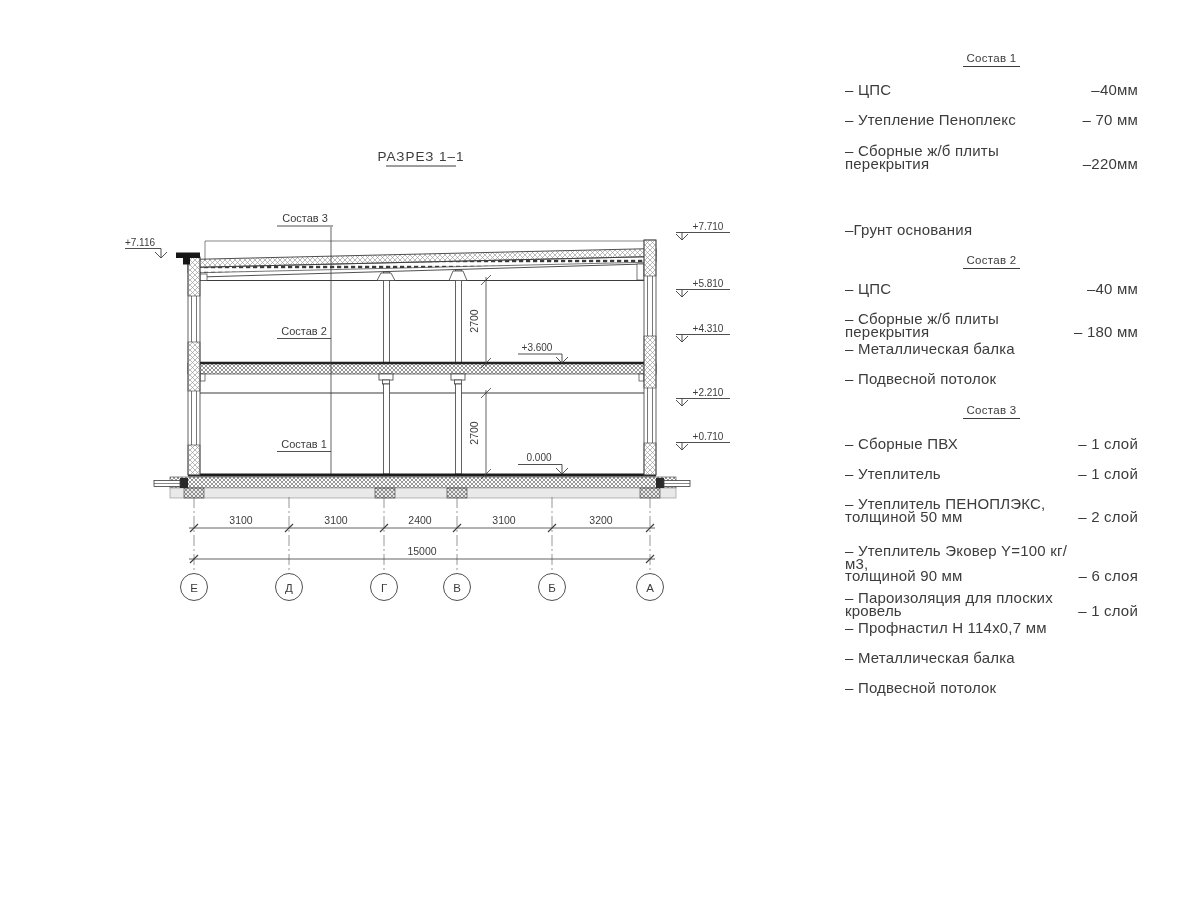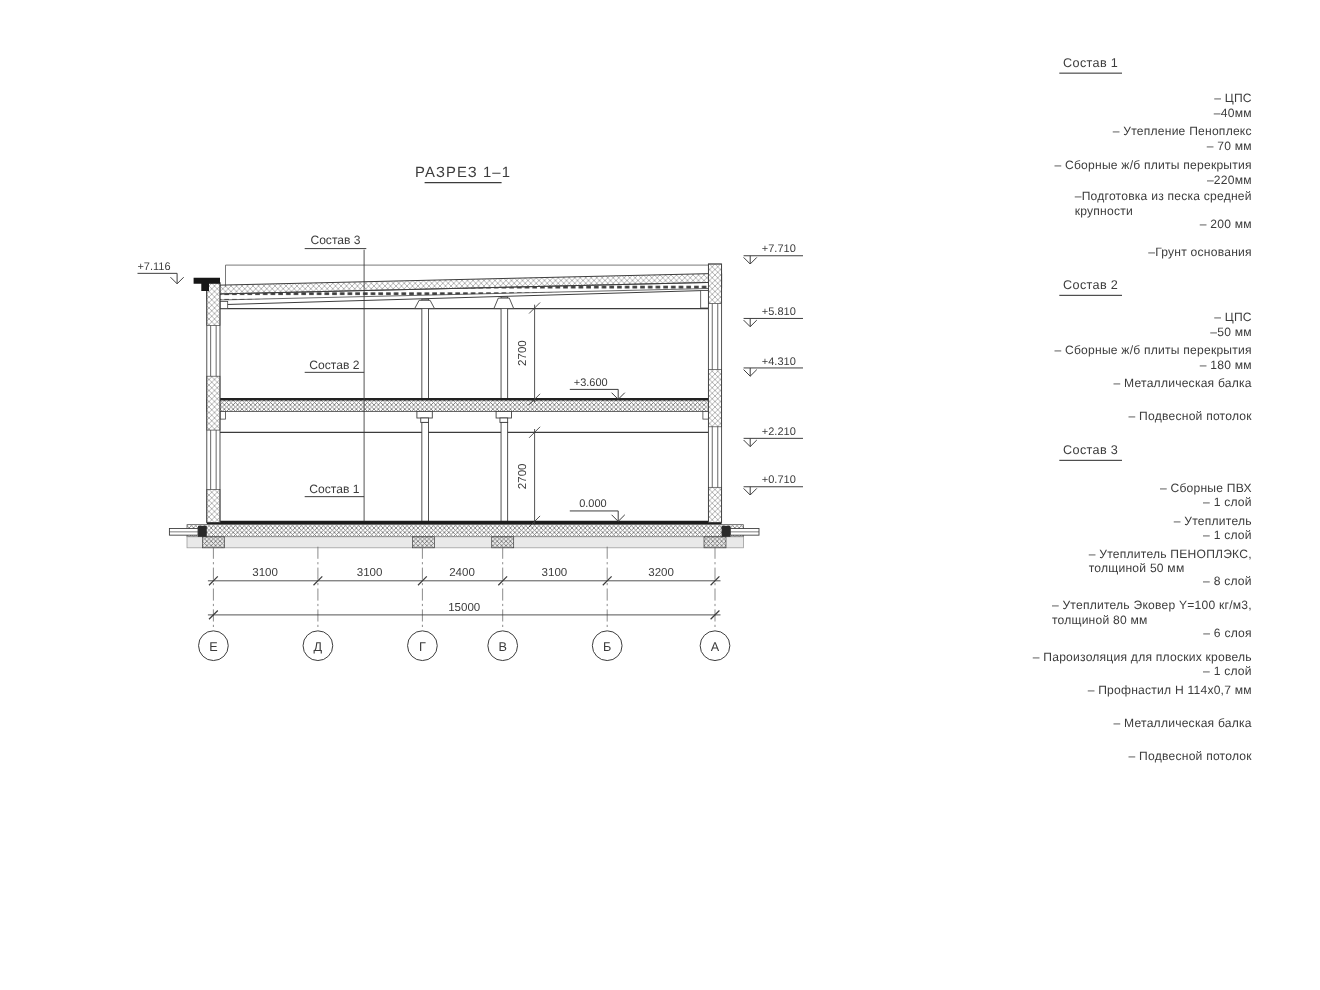--- a/index.html
+++ b/index.html
@@ -1,21 +1,21 @@
 <!DOCTYPE html>
 <html><head>
 <meta charset="utf-8">
 <style>
   html,body{margin:0;padding:0;background:#fff;width:1200px;height:900px;overflow:hidden;}
   body{font-family:"Liberation Sans",sans-serif;color:#3d3d3d;position:relative;}
   #stage{position:absolute;left:0;top:0;width:1200px;height:900px;}
   svg text{fill:#3c3c3c;font-family:"Liberation Sans",sans-serif;}
   .spec-heading{position:absolute;left:845px;width:293px;text-align:center;font-size:11.5px;color:#3c3c3c;letter-spacing:.3px;}
   .spec-heading span{display:inline-block;border-bottom:1px solid #3c3c3c;padding:0 3px 2px 3px;}
-  .spec-row{position:absolute;left:845px;width:293px;display:flex;justify-content:space-between;align-items:flex-end;font-size:11px;line-height:12.5px;color:#3c3c3c;letter-spacing:.2px;flex-direction:column;}
+  .spec-row{position:absolute;left:845px;width:293px;display:flex;justify-content:space-between;align-items:flex-end;font-size:15px;line-height:12.5px;color:#3c3c3c;letter-spacing:.2px;}
   .spec-label{white-space:pre-line;}
   .spec-value{white-space:nowrap;padding-left:6px;}
 </style>
 </head>
 <body>
 
 <div id="stage">
 
 <svg width="1200" height="900" viewBox="0 0 1200 900">
   <defs>
@@ -219,34 +219,29 @@
       <span class="spec-value">–40мм</span>
     </div>
 <div class="spec-row" style="top:114px">
       <span class="spec-label">– Утепление Пеноплекс</span>
       <span class="spec-value">– 70 мм</span>
     </div>
 <div class="spec-row" style="top:145px">
       <span class="spec-label">– Сборные ж/б плиты перекрытия</span>
       <span class="spec-value">–220мм</span>
     </div>
-<div class="spec-row" style="top:173px">
-      <span class="spec-label">–Подготовка из песка средней
-крупности</span>
-      <span class="spec-value">– 200 мм</span>
-    </div>
 <div class="spec-row" style="top:224px">
       <span class="spec-label">–Грунт основания</span>
       <span class="spec-value"></span>
     </div>
 
 <div class="spec-heading" style="top:254px"><span>Состав 2</span></div>
 <div class="spec-row" style="top:283px">
       <span class="spec-label">– ЦПС</span>
-      <span class="spec-value">–50 мм</span>
+      <span class="spec-value">–40 мм</span>
     </div>
 <div class="spec-row" style="top:313px">
       <span class="spec-label">– Сборные ж/б плиты перекрытия</span>
       <span class="spec-value">– 180 мм</span>
     </div>
 <div class="spec-row" style="top:343px">
       <span class="spec-label">– Металлическая балка</span>
       <span class="spec-value"></span>
     </div>
 <div class="spec-row" style="top:373px">
@@ -259,25 +254,25 @@
       <span class="spec-label">– Сборные ПВХ</span>
       <span class="spec-value">– 1 слой</span>
     </div>
 <div class="spec-row" style="top:468px">
       <span class="spec-label">– Утеплитель</span>
       <span class="spec-value">– 1 слой</span>
     </div>
 <div class="spec-row" style="top:498px">
       <span class="spec-label">– Утеплитель ПЕНОПЛЭКС,
 толщиной 50 мм</span>
-      <span class="spec-value">– 8 слой</span>
+      <span class="spec-value">– 2 слой</span>
     </div>
 <div class="spec-row" style="top:545px">
       <span class="spec-label">– Утеплитель Эковер Y=100 кг/м3,
-толщиной 80 мм</span>
+толщиной 90 мм</span>
       <span class="spec-value">– 6 слоя</span>
     </div>
 <div class="spec-row" style="top:592px">
       <span class="spec-label">– Пароизоляция для плоских кровель</span>
       <span class="spec-value">– 1 слой</span>
     </div>
 <div class="spec-row" style="top:622px">
       <span class="spec-label">– Профнастил Н 114х0,7 мм</span>
       <span class="spec-value"></span>
     </div>

